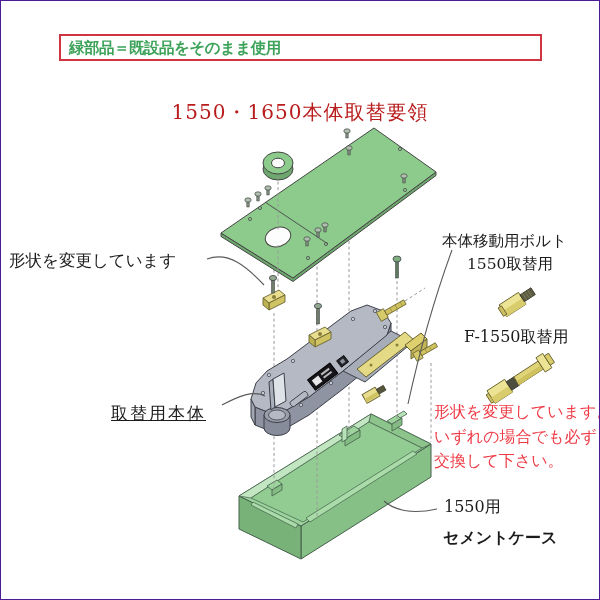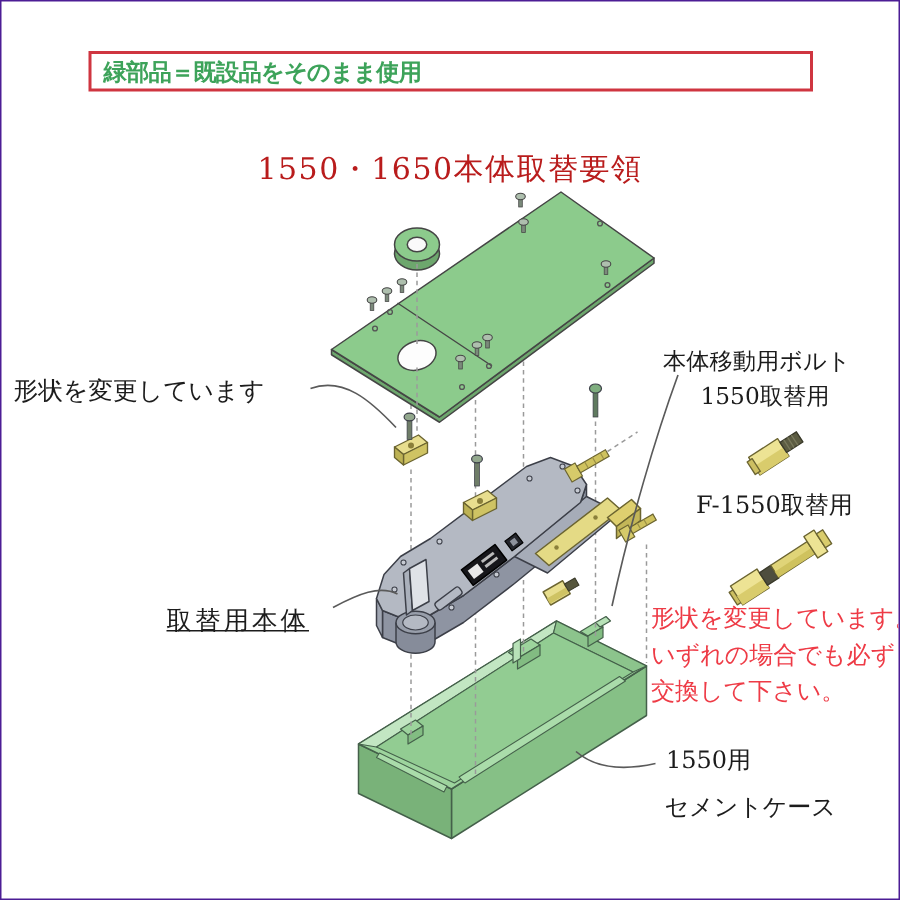--- a/index.html
+++ b/index.html
@@ -24,21 +24,21 @@
   }
   .lbl{position:absolute;font-size:16px;color:#1c1c1c;white-space:nowrap;}
   #lbl-holder1{left:8px;top:249px;font-size:16.5px;}
   #lbl-holder2{left:62px;top:276px;font-size:16.5px;}
   #lbl-body{left:110px;top:401px;font-size:17px;letter-spacing:2px;text-decoration:underline;}
   #lbl-bolt1{left:441px;top:230px;font-size:15.5px;}
   #lbl-bolt2{left:466px;top:253px;font-size:15.5px;}
   #lbl-f1550{left:463px;top:326px;}
   #note{position:absolute;left:433px;top:399px;color:#ee3b46;font-size:16px;line-height:24.5px;white-space:nowrap;}
   #lbl-case1{left:443px;top:496px;}
-  #lbl-case2{left:442px;top:527px;}
+  #lbl-case2{left:442px;top:527px;font-weight:bold;}
   svg{position:absolute;left:0;top:0;}
 </style>
 </head>
 <body>
 
 <div id="canvas">
 
   <div id="legend">
     <span class="green">緑部品＝既設品をそのまま使用</span>
   </div>

